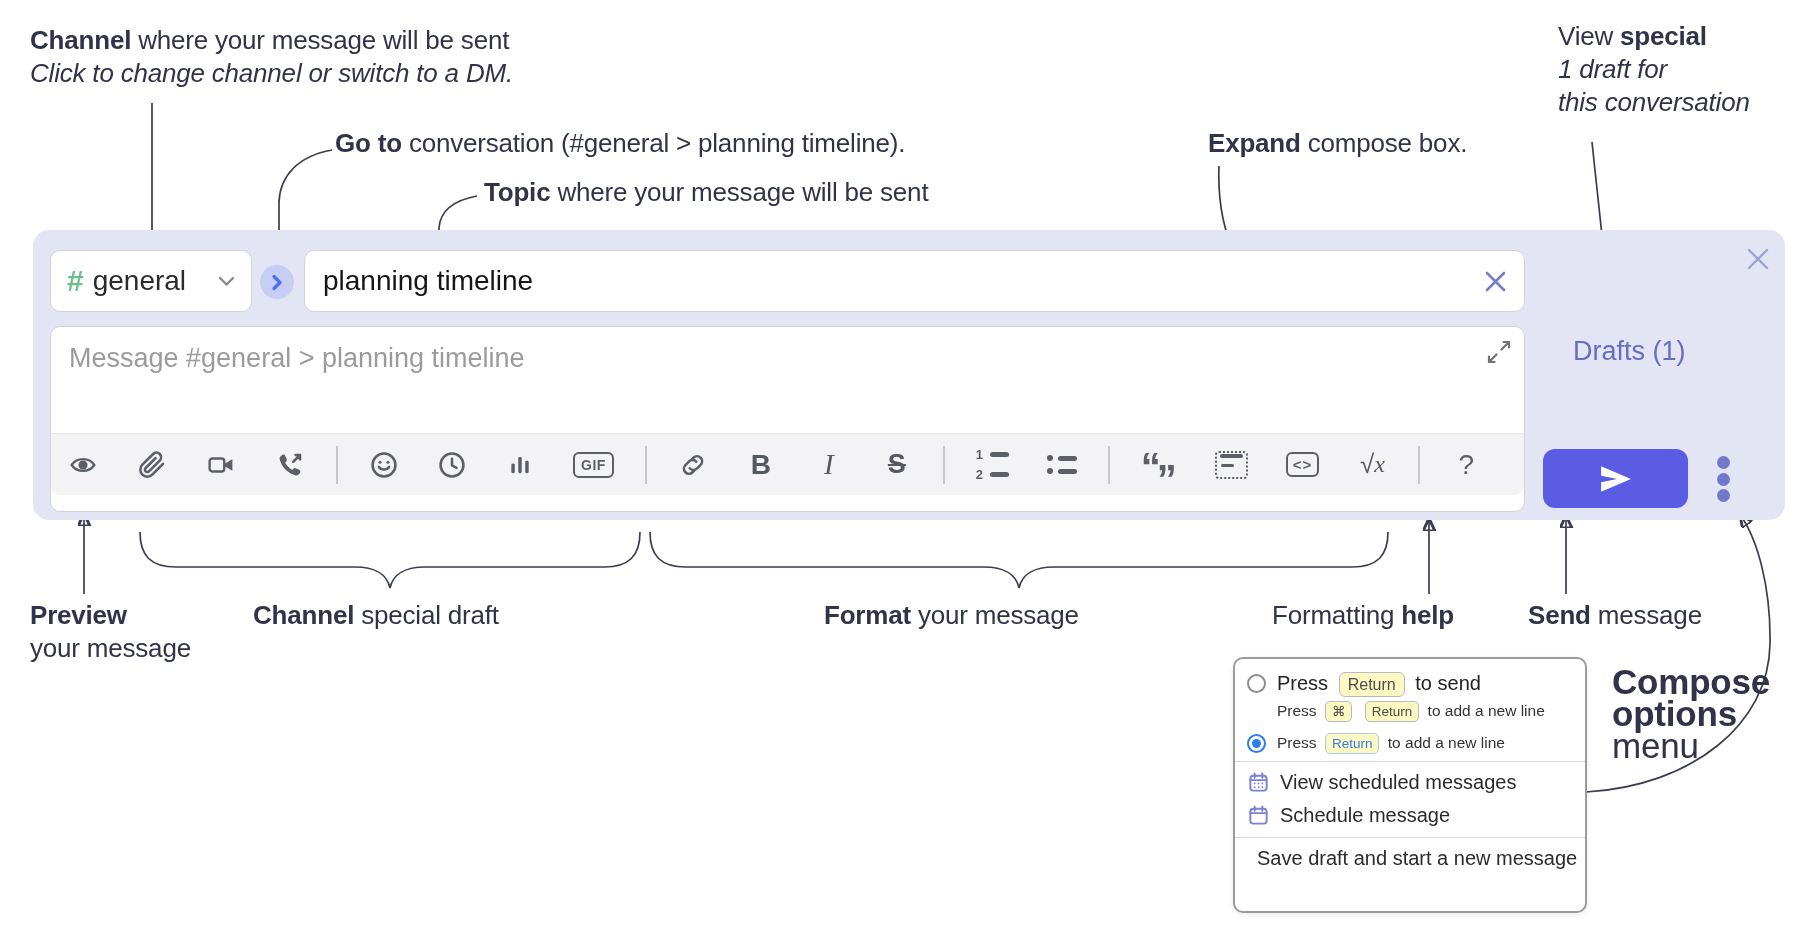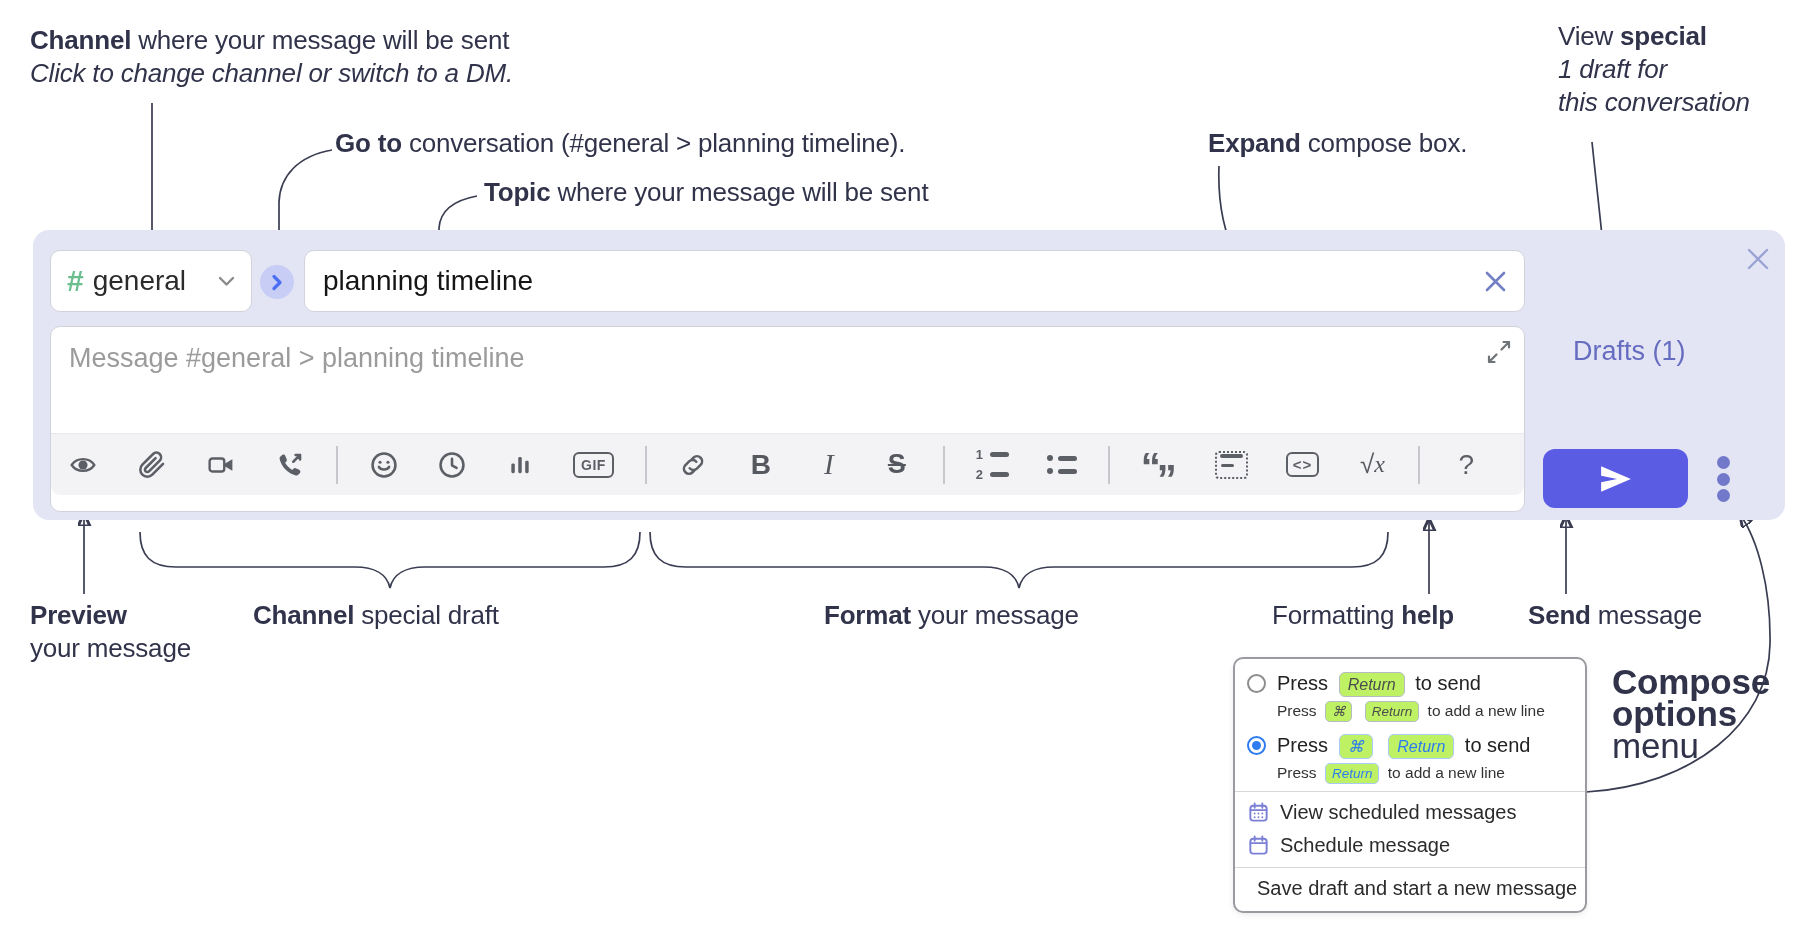--- a/index.html
+++ b/index.html
@@ -74,21 +74,21 @@
   #opts-btn{left:1678px;top:226px;width:24px;height:46px;display:flex;flex-direction:column;align-items:center;justify-content:space-between;cursor:pointer;}
   #opts-btn .dot{width:13px;height:13px;border-radius:50%;background:#7379ca;}
   
   #popup{left:1233px;top:657px;width:354px;height:256px;background:#fff;border:2px solid #9a9aa0;border-radius:10px;box-sizing:border-box;padding:9px 12px 6px 12px;box-shadow:0 2px 6px rgba(0,0,0,.08);}
   .popt{display:grid;grid-template-columns:30px 1fr;align-items:center;}
   .popt .radio{width:19px;height:19px;border:2px solid #8d8d8d;border-radius:50%;box-sizing:border-box;position:relative;cursor:pointer;}
   .popt .radio.sel{border-color:#2e7cf0;}
   .popt .radio.sel::after{content:'';position:absolute;left:3px;top:3px;width:9px;height:9px;border-radius:50%;background:#2e7cf0;}
   .pmain{font-size:20px;color:#222;line-height:30px;white-space:nowrap;}
   .psub{grid-column:2;font-size:15.5px;color:#333;line-height:26px;white-space:nowrap;}
-  .kbd{display:inline-block;border:1.5px solid #b6bac2;border-radius:6px;padding:0 8px;margin:0 5px;background:#bef264;color:#4d4d4d;font-size:16px;line-height:23px;vertical-align:middle;font-style:italic;}
+  .kbd{display:inline-block;border:1.5px solid #b6bac2;border-radius:6px;padding:0 8px;margin:0 5px;background:#fef9c3;color:#4d4d4d;font-size:16px;line-height:23px;vertical-align:middle;}
   .kbd.sm{font-size:13.5px;line-height:19px;padding:0 6px;border-radius:5px;margin:0 4px;}
   .kbd.blu{color:#2e7cf0;border-color:#a9cbf8;}
   .phr{border:none;border-top:1px solid #d8d8dc;margin:5px -12px 4px -12px;}
   .pitem{display:flex;align-items:center;gap:10px;height:33px;font-size:20px;color:#2b2b2b;cursor:pointer;white-space:nowrap;}
   .ic-p{stroke:#7b80d6;fill:none;stroke-width:2;stroke-linecap:round;stroke-linejoin:round;}
   .icf-p{fill:#7b80d6;stroke:none;}
 </style>
 </head>
 <body>
 
@@ -332,26 +332,20 @@
     </span>
     <span class="psub">
       <span>Press</span>
       <span class="kbd sm">⌘</span>
       <span class="kbd sm">Return</span>
       <span>to add a new line</span>
     </span>
   </div>
   <div class="popt" style="margin-top:6px;">
     <span class="radio sel"></span>
-    <span class="pmain">
-      <span>Press</span>
-      <span class="kbd blu">⌘</span>
-      <span class="kbd blu">Return</span>
-      <span>to send</span>
-    </span>
     <span class="psub">
       <span>Press</span>
       <span class="kbd sm blu">Return</span>
       <span>to add a new line</span>
     </span>
   </div>
   <hr class="phr">
   <div class="pitem">
     <svg width="23" height="23" viewBox="0 0 24 24">
       <rect class="ic-p" x="3.5" y="5" width="17" height="15.5" rx="3"></rect>

